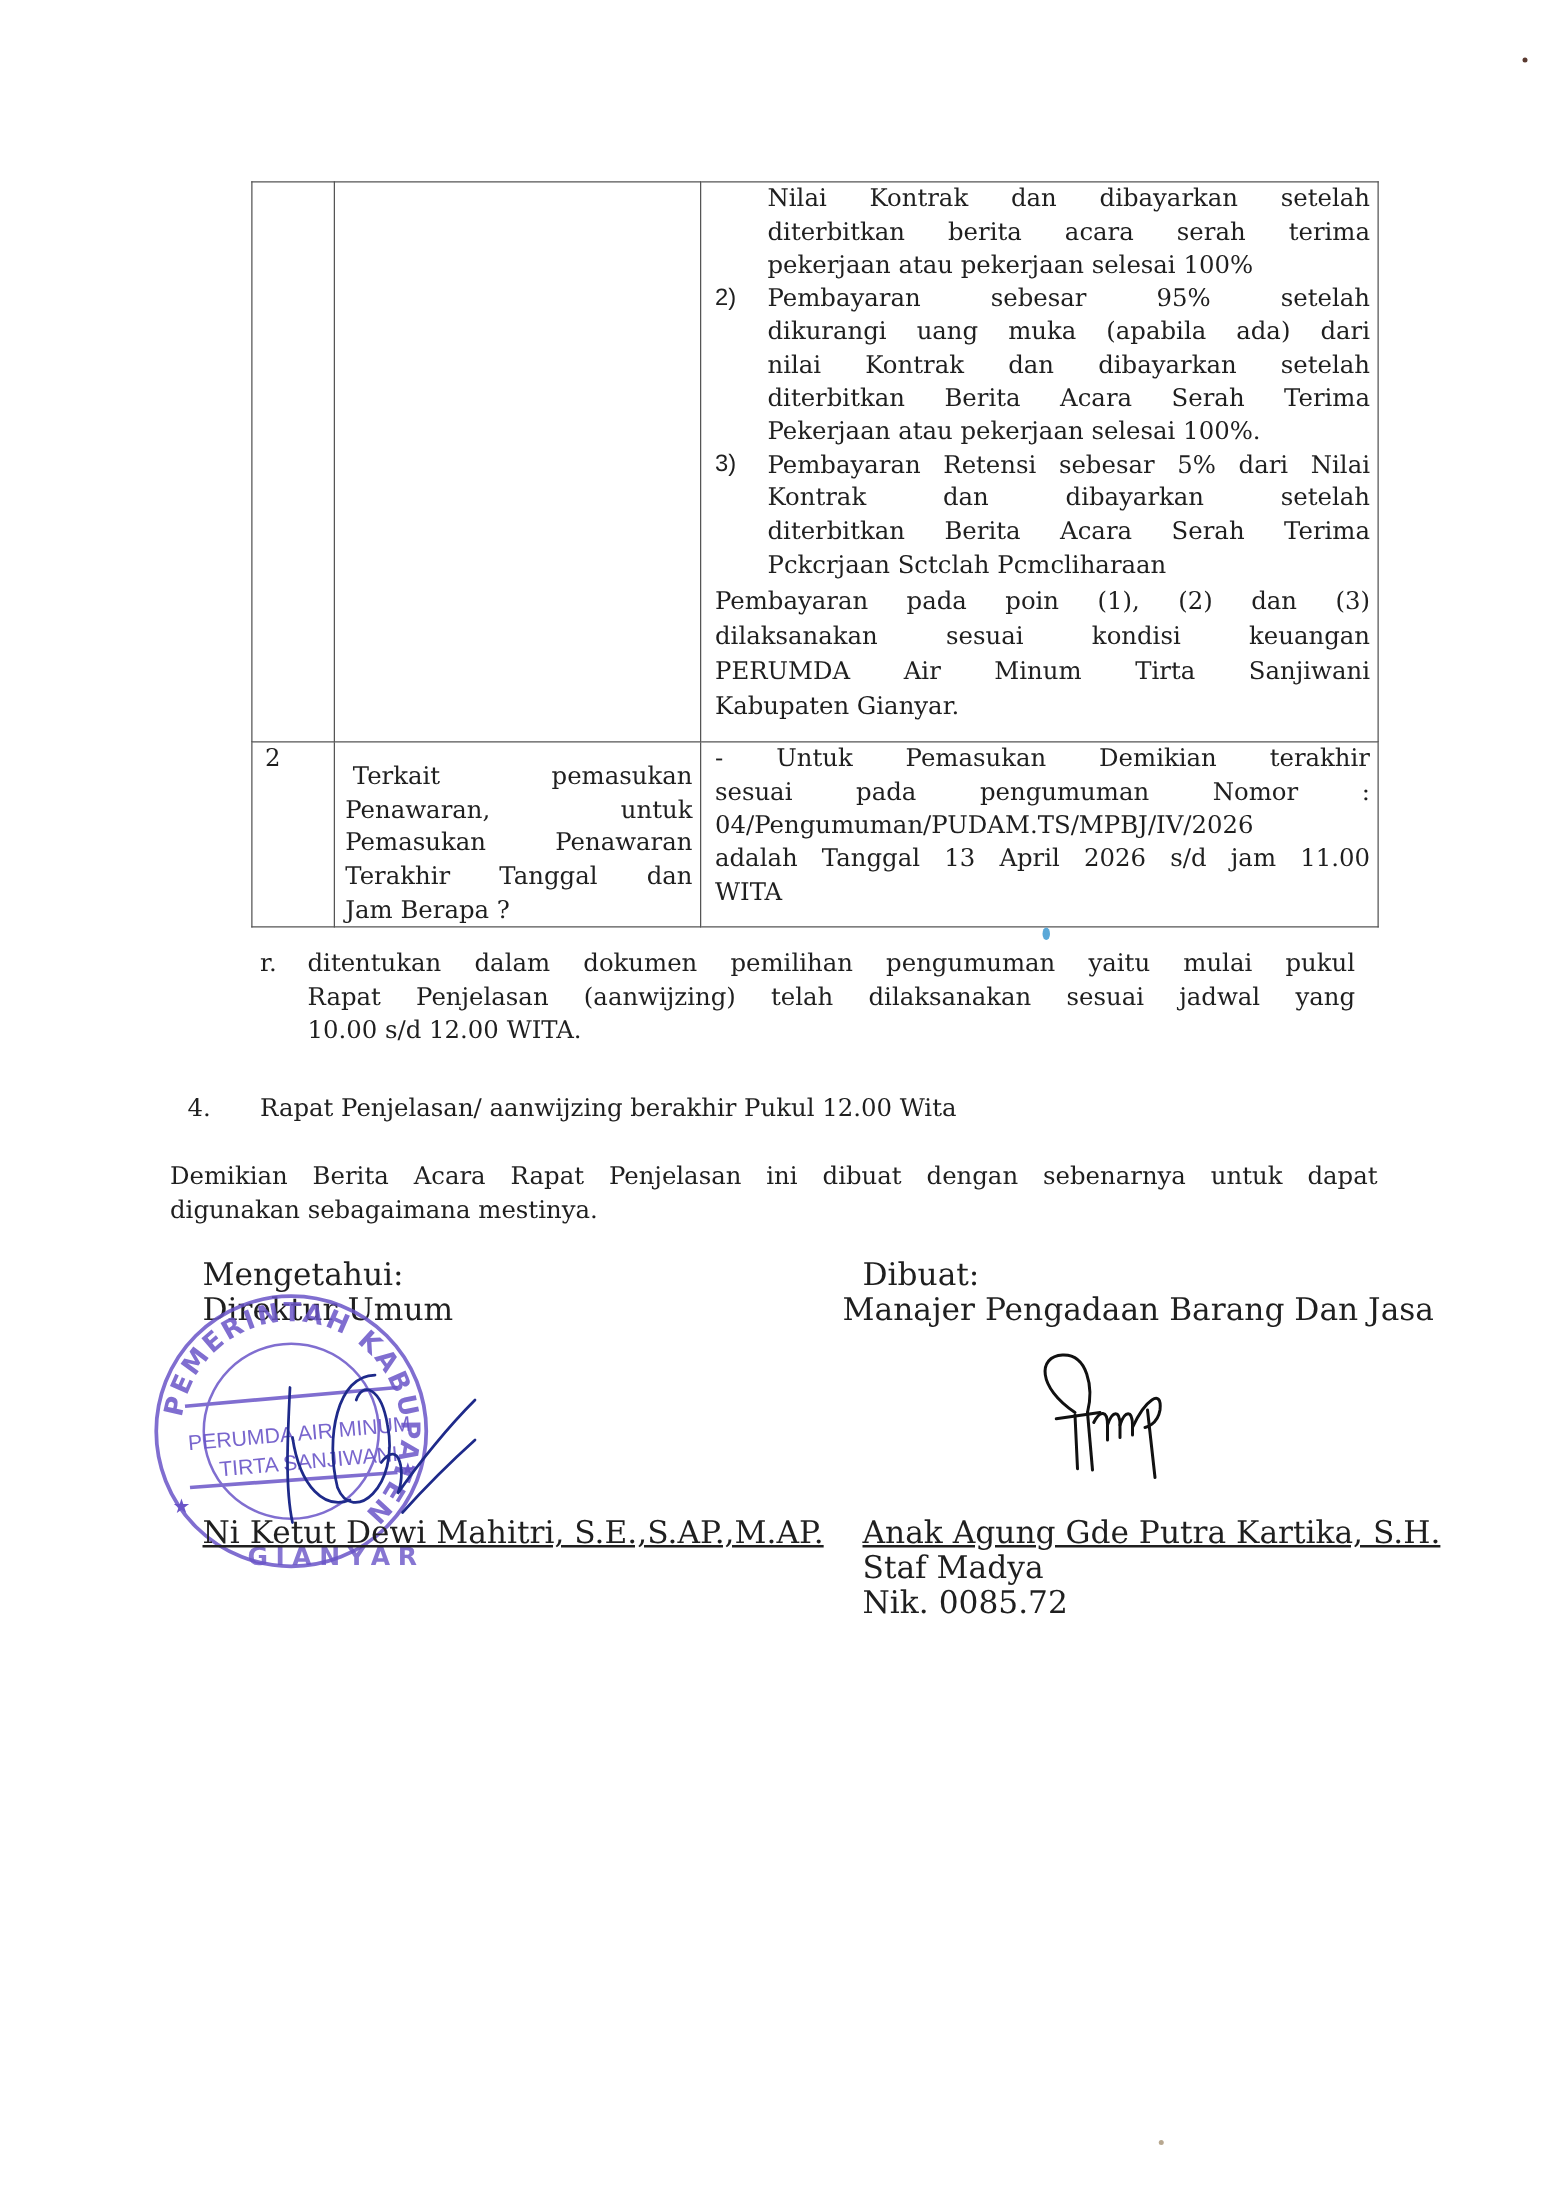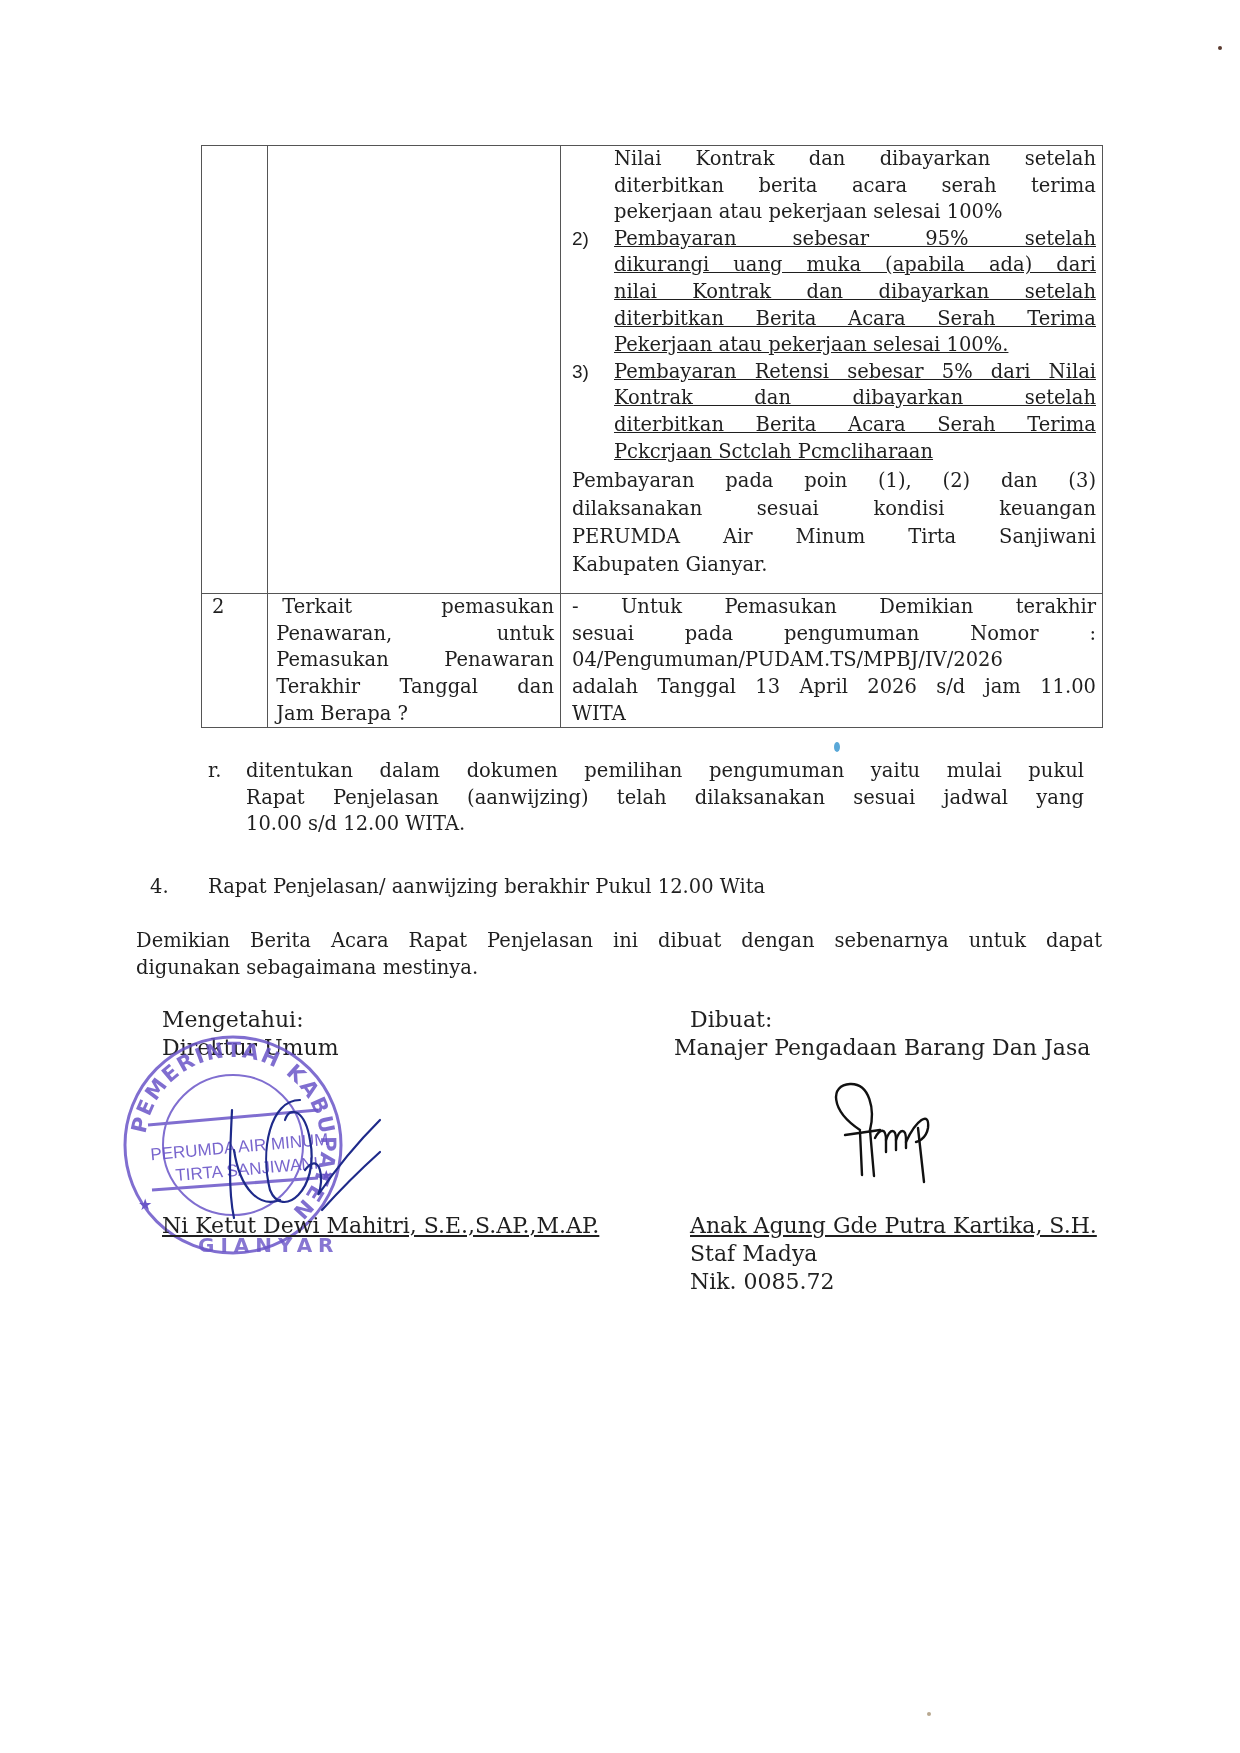--- a/index.html
+++ b/index.html
@@ -9,25 +9,25 @@
   
   .tbl { position:absolute; left:201px; top:145px; width:902px; border-collapse:collapse; font-family:"DejaVu Serif", serif; font-size:19.5px; line-height:26.6px; color:#1f1f1f; }
   .tbl td { border:1.5px solid #555; vertical-align:top; padding:0; }
   .c-no { width:58px; padding-left:10px !important; }
   .c-q { width:288px; padding:0 6px 0 8px !important; text-align:justify; }
   .c-a { width:530px; padding:0 6px 0 11px !important; }
   .just { text-align:justify; text-align-last:justify; }
   .last { text-align:left; text-align-last:left; }
   .item { display:flex; }
   .item .num { width:42px; flex:none; font-family:"Liberation Sans", sans-serif; font-size:19px; }
-  .item .body { flex:1;text-decoration:underline; }
+  .item .body { flex:1; }
   .indent { padding-left:42px; }
 
   .para { position:absolute; font-family:"DejaVu Serif", serif; font-size:19.5px; line-height:26.6px; color:#1f1f1f; }
-  .sig { position:absolute; font-family:"DejaVu Serif", serif; font-size:22px; line-height:28px; color:#1f1f1f; }
+  .sig { position:absolute; font-family:"DejaVu Serif", serif; font-size:25px; line-height:28px; color:#1f1f1f; }
   .u { text-decoration:underline; }
 
   .stamp { position:absolute; left:118px; top:1030px; width:230px; height:230px; }
   .dot { position:absolute; border-radius:50%; }
 </style>
 </head>
 <body>
 
 <div class="page">
 
@@ -65,21 +65,21 @@
           <div class="just">Pembayaran pada poin (1), (2) dan (3)</div>
           <div class="just">dilaksanakan sesuai kondisi keuangan</div>
           <div class="just">PERUMDA Air Minum Tirta Sanjiwani</div>
           <div class="last">Kabupaten Gianyar.</div>
         </div>
       </td>
     </tr>
     <tr>
       <td class="c-no">2</td>
       <td class="c-q">
-        <div class="just" style="padding-left:6px;">Terkait pemasukan</div>
+        <div class="just" style="padding-left:6px;margin-top:14px;">Terkait pemasukan</div>
         <div class="just">Penawaran, untuk</div>
         <div class="just">Pemasukan Penawaran</div>
         <div class="just">Terakhir Tanggal dan</div>
         <div class="last">Jam Berapa ?</div>
       </td>
       <td class="c-a">
         <div class="just">- Untuk Pemasukan Demikian terakhir</div>
         <div class="just">sesuai pada pengumuman Nomor :</div>
         <div class="just">04/Pengumuman/PUDAM.TS/MPBJ/IV/2026</div>
         <div class="just">adalah Tanggal 13 April 2026 s/d jam 11.00</div>

